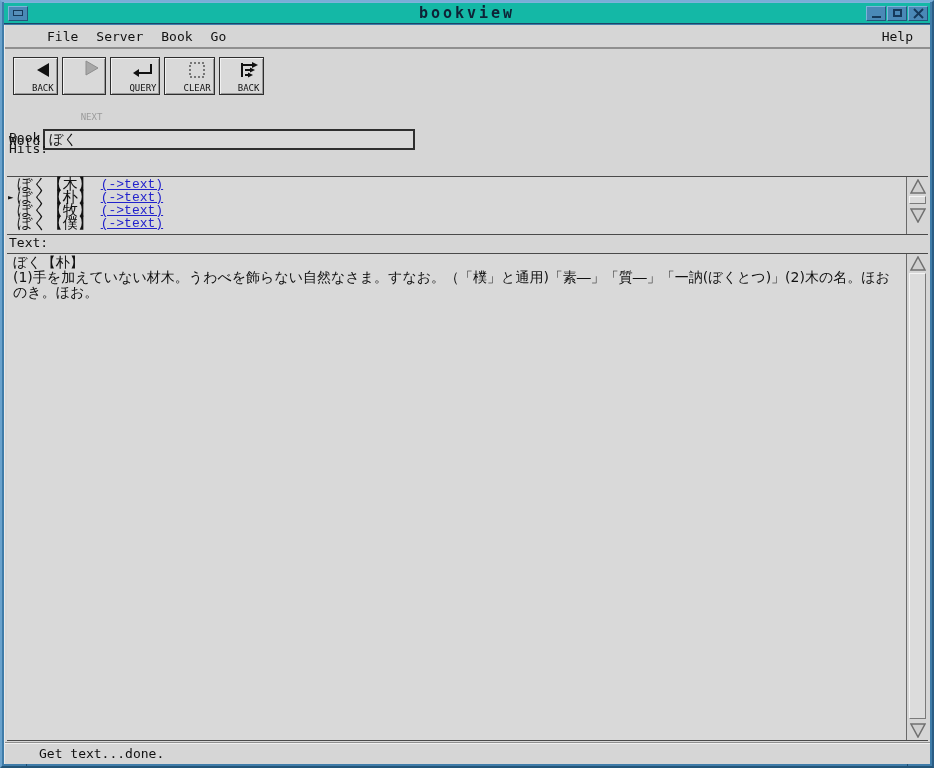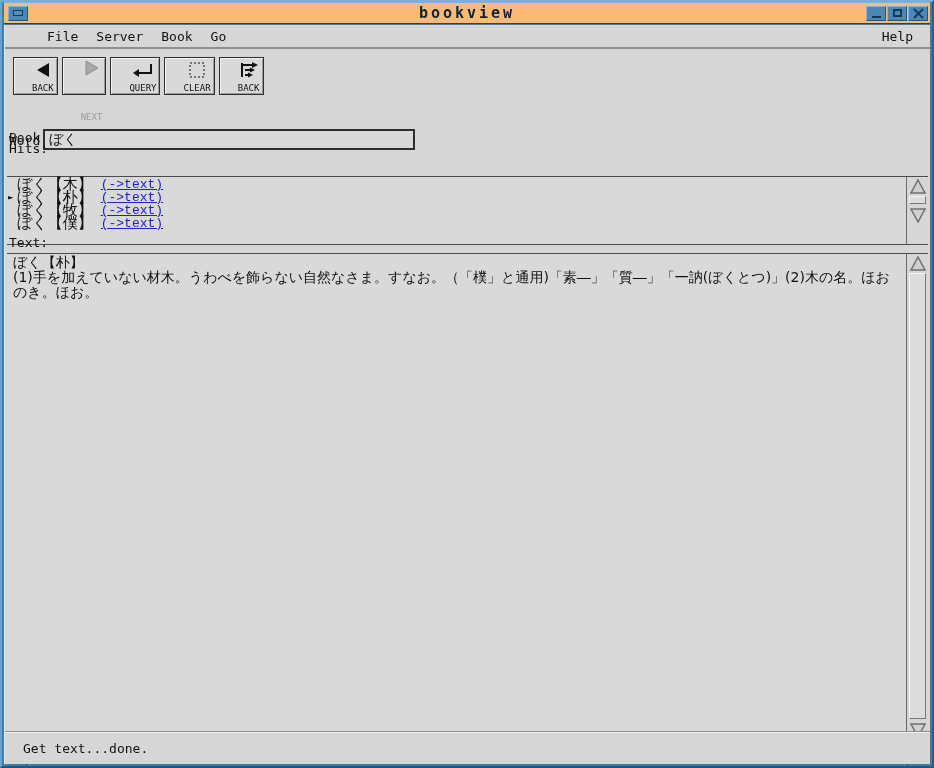--- a/index.html
+++ b/index.html
@@ -8,21 +8,21 @@
 
   .window { position:relative; width:934px; height:768px;
             background:#3f7ca9;
             border-top:2px solid #79aed8; border-left:2px solid #6aa2cc;
             border-right:2px solid #2b5d85; border-bottom:2px solid #245578; }
 
   .frame-tick { position:absolute; background:#1d4e74; }
 
   
   .titlebar { position:absolute; left:2px; right:2px; top:0; height:22px;
-              background:#fdba74;
+              background:#14b8a6;
               border-top:1px solid #7fb3da; border-bottom:1px solid #1c4668;
               display:flex; align-items:center; }
   .title-text { position:absolute; left:0; right:0; text-align:center;
                 font-size:15px; font-weight:bold; letter-spacing:3px; color:#0e2236; }
   .tb-btn { width:20px; height:15px; background:#4a89b7;
             border-top:1px solid #7fb3da; border-left:1px solid #7fb3da;
             border-right:1px solid #24557c; border-bottom:1px solid #24557c;
             display:flex; align-items:center; justify-content:center; }
   .tb-left { margin-left:4px; }
   .tb-right-group { position:absolute; right:2px; display:flex; gap:1px; }
@@ -56,21 +56,21 @@
   
   .line-label { position:absolute; left:4px; font-size:13px; color:#111; }
   .jp { font-family:"DejaVu Sans","Liberation Sans",sans-serif; }
   .book-value { position:absolute; left:42px; top:103px; font-size:15px; color:#111; }
   .word-input { position:absolute; left:38px; top:104px; width:372px; height:21px;
                 background:#d9d9d9; border:2px solid #2e2e2e;
                 font-size:14px; padding:0 4px; color:#111;
                 font-family:"DejaVu Sans","Liberation Sans",sans-serif; }
 
   
-  .hits-box { position:absolute; left:2px; right:2px; top:151px; height:69px;
+  .hits-box { position:absolute; left:2px; right:2px; top:151px; height:59px;
               background:#d9d9d9; border-top:1px solid #4a4a4a; border-bottom:1px solid #4a4a4a; }
   .hits-rows { position:absolute; left:0; top:1px; right:22px; }
   .hit-row { position:relative; height:13px; line-height:13px; padding-left:10px;
              display:flex; align-items:center; white-space:nowrap; }
   .hit-jp { font-size:15px; line-height:13px; color:#111; letter-spacing:0; }
   .hit-link { font-size:13px; color:#2222cc; text-decoration:underline; margin-left:8px;font-family:Liberation Mono, monospace; }
   .hit-marker { position:absolute; left:1px; top:2px; font-size:9px; color:#111; line-height:9px; }
 
   
   .text-label { top:210px; }
@@ -82,24 +82,24 @@
   
   .sb { position:absolute; right:0; top:0; bottom:0; width:22px;
         background:#d6d6d6; border-left:1px solid #6a6a6a; }
   .sb-arrow { position:absolute; left:1px; width:19px; height:18px;
               display:flex; align-items:center; justify-content:center; }
   .sb-thumb { position:absolute; left:2px; width:17px; background:#dcdcdc;
               border-top:1px solid #f4f4f4; border-left:1px solid #f4f4f4;
               border-right:1px solid #7a7a7a; border-bottom:1px solid #7a7a7a; }
 
   
-  .statusbar { position:absolute; left:0; right:0; bottom:0; height:33px;
+  .statusbar { position:absolute; left:0; right:0; bottom:0; height:22px;
                background:#d6d6d6; border-top:1px solid #8f8f8f;
                box-shadow:inset 0 1px 0 #f0f0f0;
-               display:flex; align-items:center; }
+               display:flex; align-items:center;padding-left:16px; }
   .status-text { font-size:13px; color:#111; padding-left:18px; }
 </style>
 </head>
 <body>
 
 <div class="window">
 
   <div class="frame-tick" style="left:24px; top:0; width:1px; height:2px;"></div>
   <div class="frame-tick" style="right:24px; top:0; width:1px; height:2px;"></div>
   <div class="frame-tick" style="left:24px; bottom:0; width:1px; height:2px;"></div>

